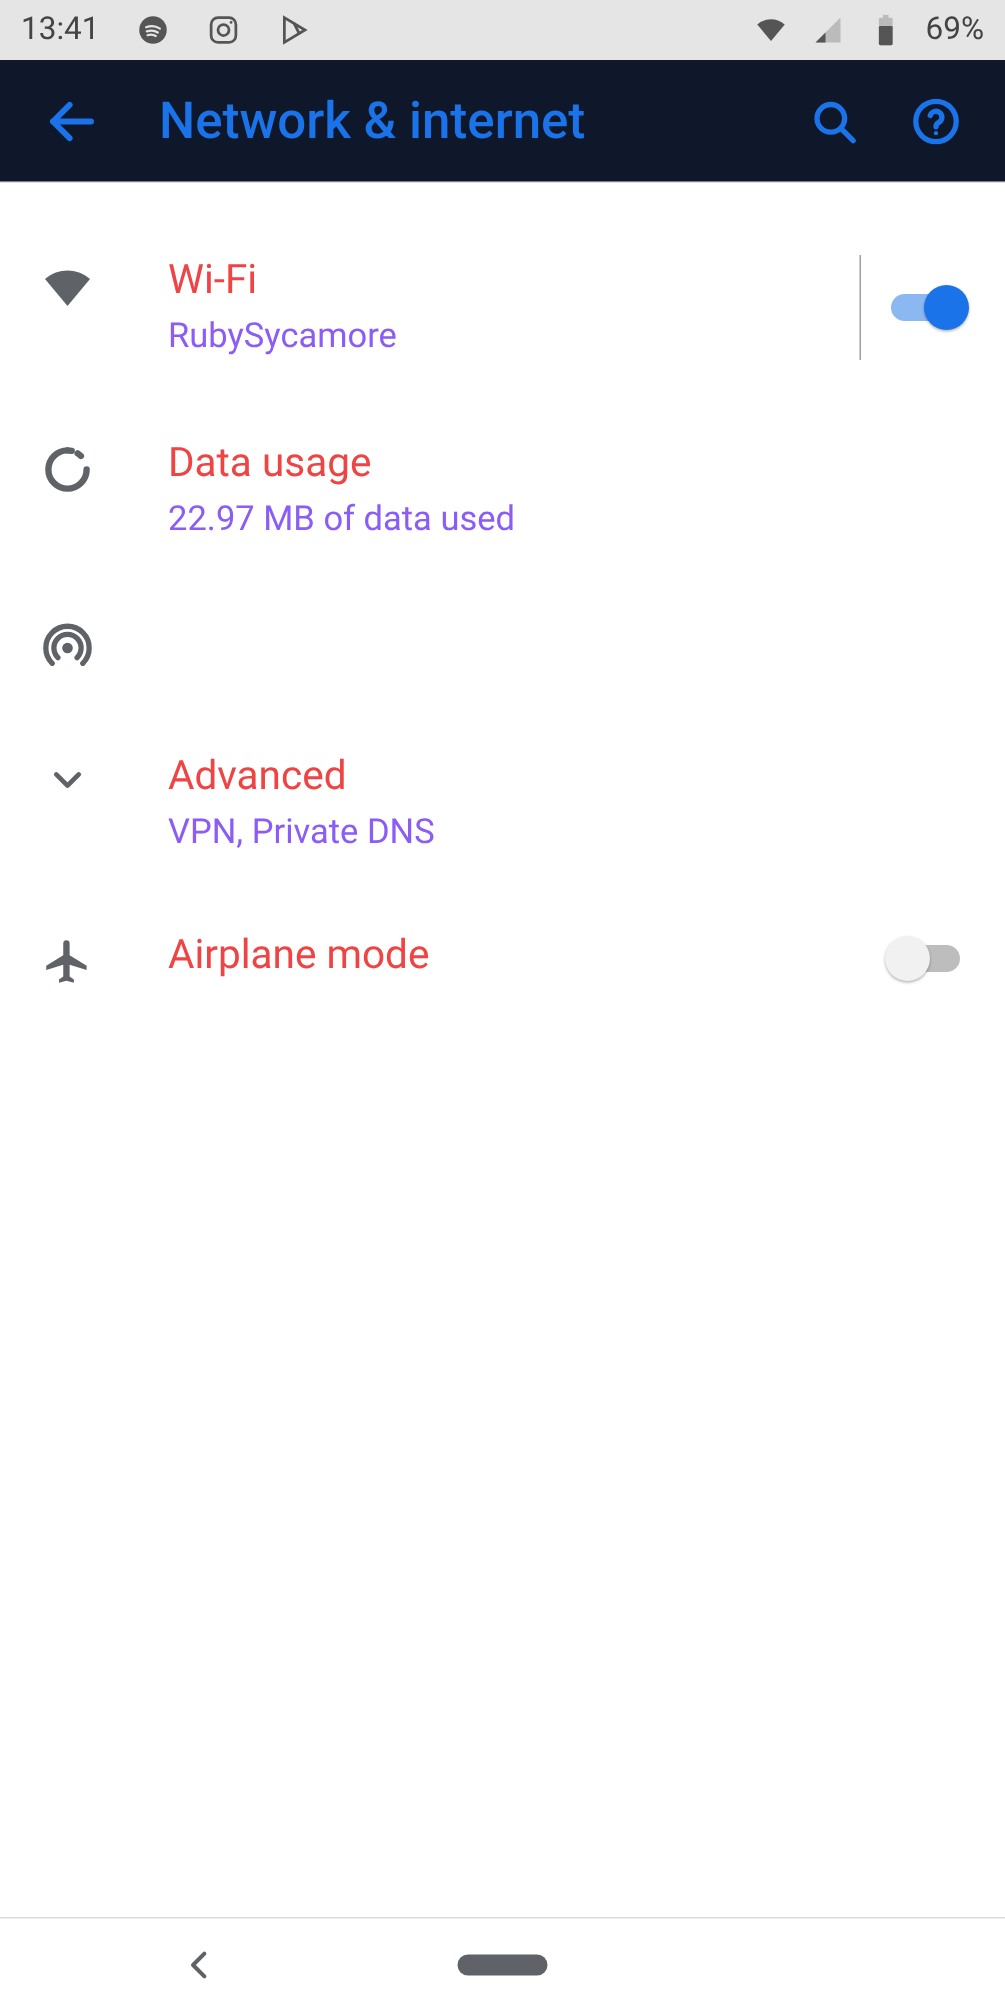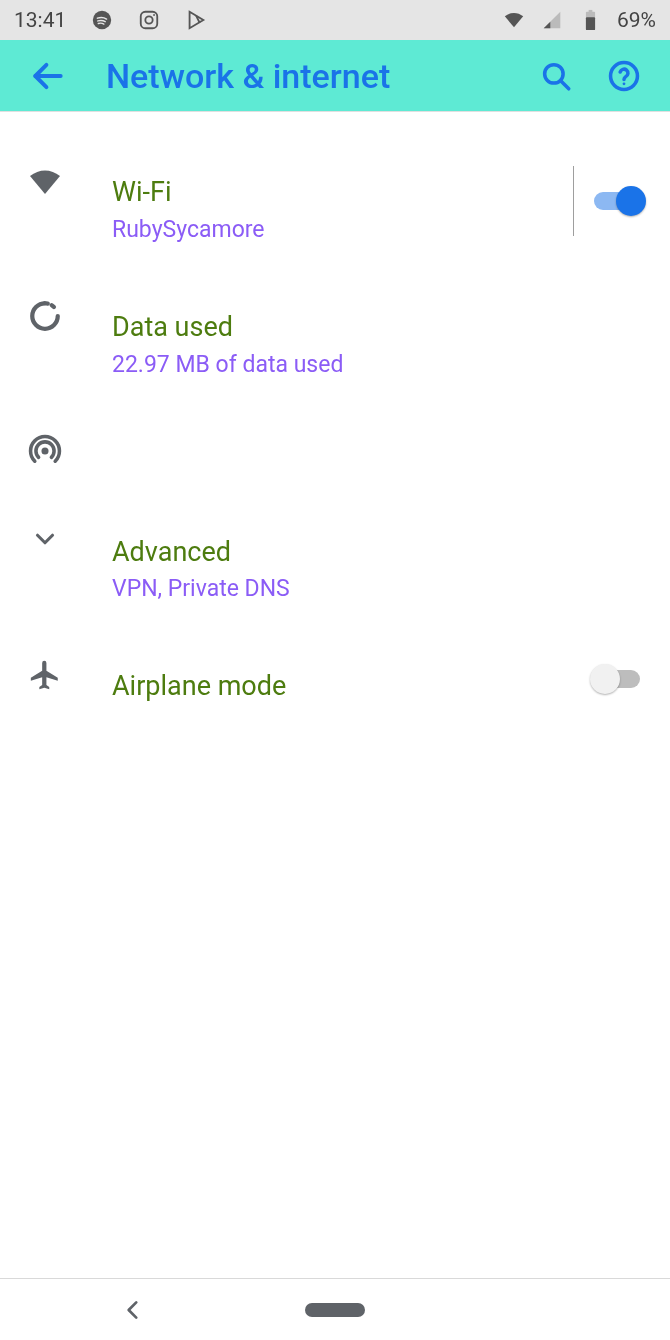--- a/index.html
+++ b/index.html
@@ -22,22 +22,22 @@
     padding:0 14px;
     color:#444;
     font-size:21px;
   }
   .status-left{ display:flex; align-items:center; gap:25px; }
   .status-right{ display:flex; align-items:center; gap:16px; }
   .status-icon{ width:22px; height:22px; display:inline-flex; align-items:center; justify-content:center; }
   .status-pct{ font-size:21px; }
   
   .app-bar{
-    height:72px;
-    background:#5eead4;
+    height:82px;
+    background:#0f172a;
     display:flex;
     align-items:center;
     padding:0 18px 0 18px;
     border-bottom:1px solid #e0e0e0;
   }
   .back-btn{
     width:60px; height:60px;
     display:flex; align-items:center; justify-content:center;
     color:#1a73e8;
   }
@@ -64,24 +64,23 @@
     align-items:center;
     justify-content:center;
     color:#5f6368;
     margin-top:4px;
   }
   .row-text{
     flex:1;
     padding-left:42px;
   }
   .row-title{
-    color:#4d7c0f;
+    color:#ef4444;
     font-size:27px;
     line-height:1.25;
-    margin-top:16px;
   }
   .row-sub{
     color:#8b5cf6;
     font-size:23px;
     margin-top:6px;
   }
   .row-divider{
     width:1px;
     background:#9e9e9e;
     height:70px;
@@ -213,21 +212,21 @@
 
 
   <div class="row">
     <div class="row-icon">
       <svg viewBox="0 0 24 24" width="34" height="34" fill="none" stroke="#5f6368" stroke-width="3" stroke-linecap="round">
           <path d="M12 3 a9 9 0 1 0 9 9"></path>
           <path d="M12 3 a9 9 0 0 1 6.3 2.6" stroke-dasharray="2 3"></path>
         </svg>
     </div>
     <div class="row-text">
-      <div class="row-title">Data used</div>
+      <div class="row-title">Data usage</div>
       <div class="row-sub">22.97 MB of data used</div>
     </div>
   </div>
 
   <div class="row">
     <div class="row-icon">
       <svg viewBox="0 0 24 24" width="34" height="34" fill="none" stroke="#5f6368" stroke-width="2.5" stroke-linecap="round">
           <circle cx="12" cy="12" r="2.5" fill="#5f6368" stroke="none"></circle>
           <path d="M7.5 16.5a6.4 6.4 0 1 1 9 0"></path>
           <path d="M4.8 19.2a10.2 10.2 0 1 1 14.4 0"></path>

